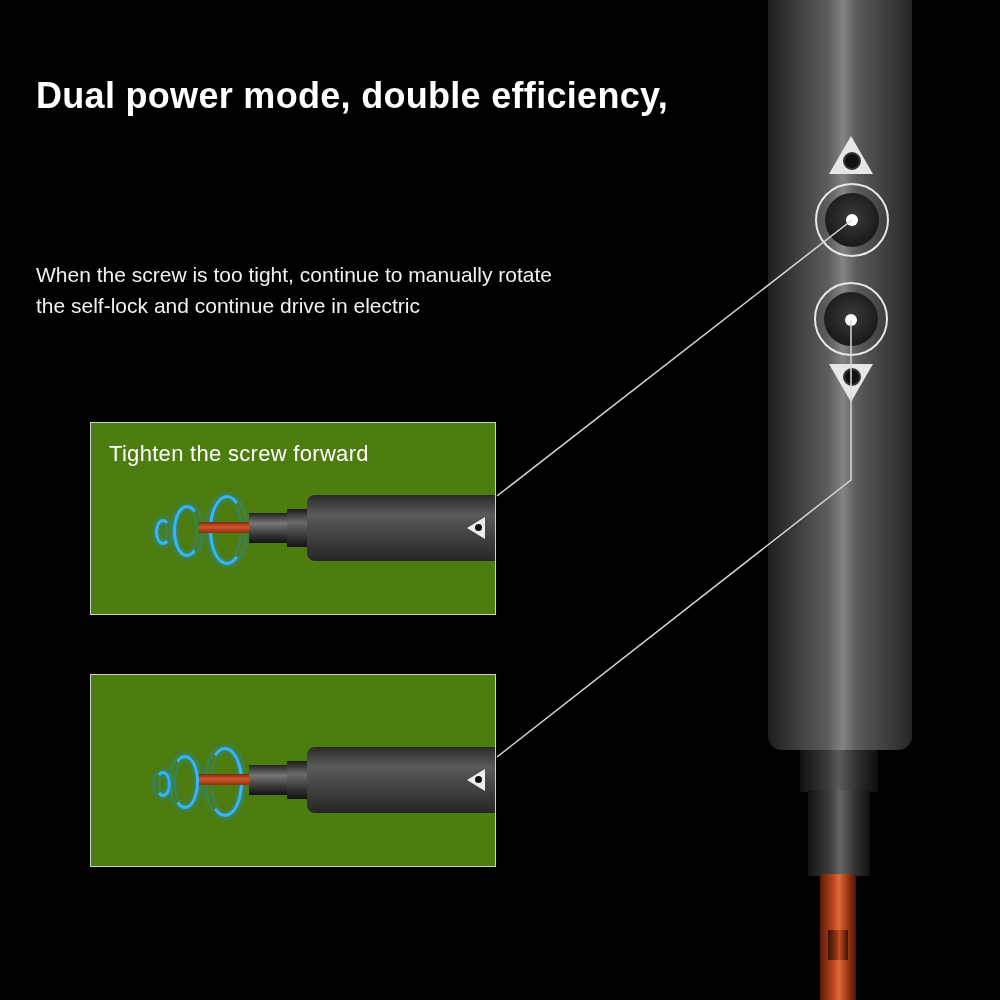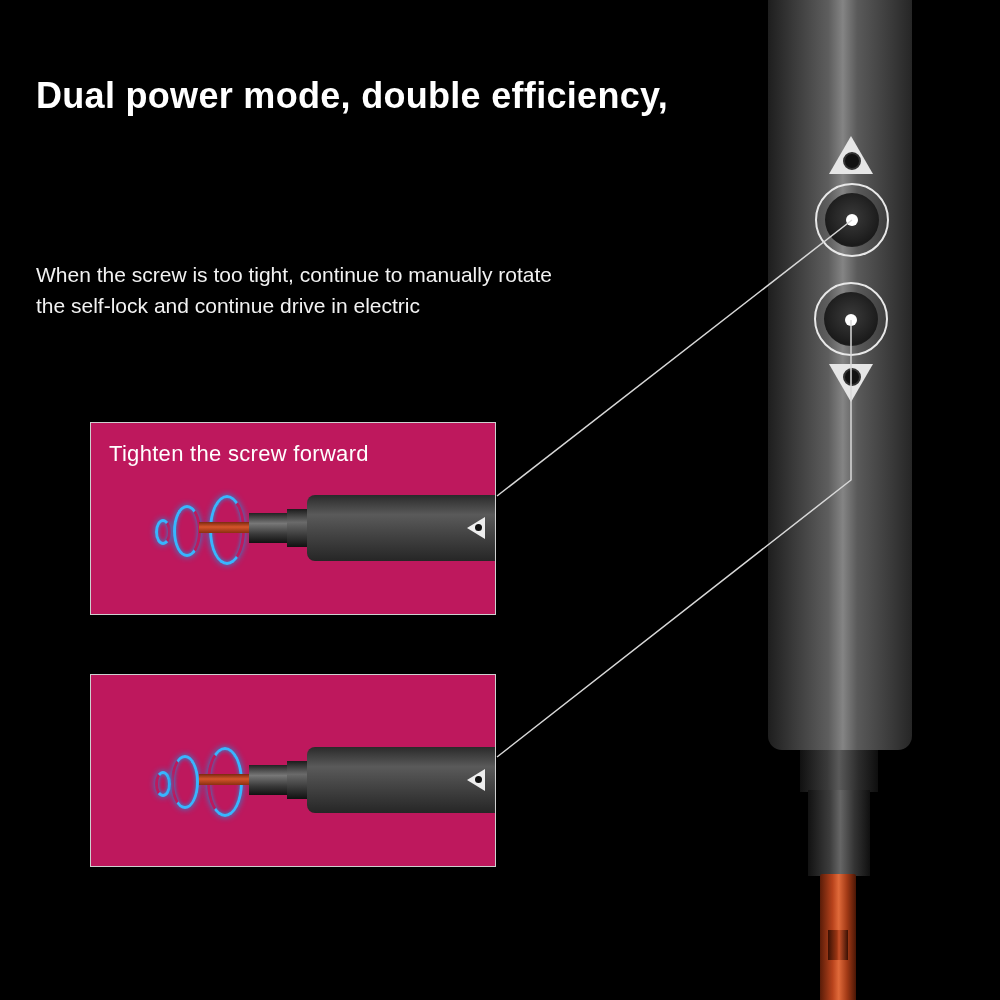--- a/index.html
+++ b/index.html
@@ -3,21 +3,21 @@
 <meta charset="utf-8">
 <style>
   html, body { margin:0; padding:0; background:#000; }
   body { width:1000px; height:1000px; position:relative; overflow:hidden;
          font-family:"Liberation Sans", "DejaVu Sans", sans-serif; color:#fff; }
   .headline { position:absolute; left:36px; top:70px; font-size:36px; line-height:52px;
               font-weight:700; letter-spacing:0.3px; white-space:nowrap; }
   .desc { position:absolute; left:36px; top:260px; font-size:21px; line-height:30.5px;
           white-space:nowrap; color:#f2f2f2; }
   .box { position:absolute; left:90px; width:406px; height:193px;
-         border:1.5px solid #cfcfcf; box-sizing:border-box; overflow:hidden; background:#be185d; }
+         border:1.5px solid #cfcfcf; box-sizing:border-box; overflow:hidden; background:#4d7c0f; }
   .box1 { top:422px; }
   .box2 { top:674px; }
   .box-label { position:absolute; left:18px; top:18px; font-size:22px; letter-spacing:0.3px;
                white-space:nowrap; color:#fff; }
   .mini-body { position:absolute; left:216px; top:72px; width:200px; height:66px;
                border-radius:8px 0 0 8px;
                background:linear-gradient(180deg,#2a2a2a 0%,#5a5a5a 30%,#474747 55%,#262626 100%); }
   .mini-collar { position:absolute; left:196px; top:86px; width:22px; height:38px;
                  background:linear-gradient(180deg,#1c1c1c,#6a6a6a 35%,#3a3a3a 70%,#111); }
   .mini-nozzle { position:absolute; left:158px; top:90px; width:40px; height:30px;

